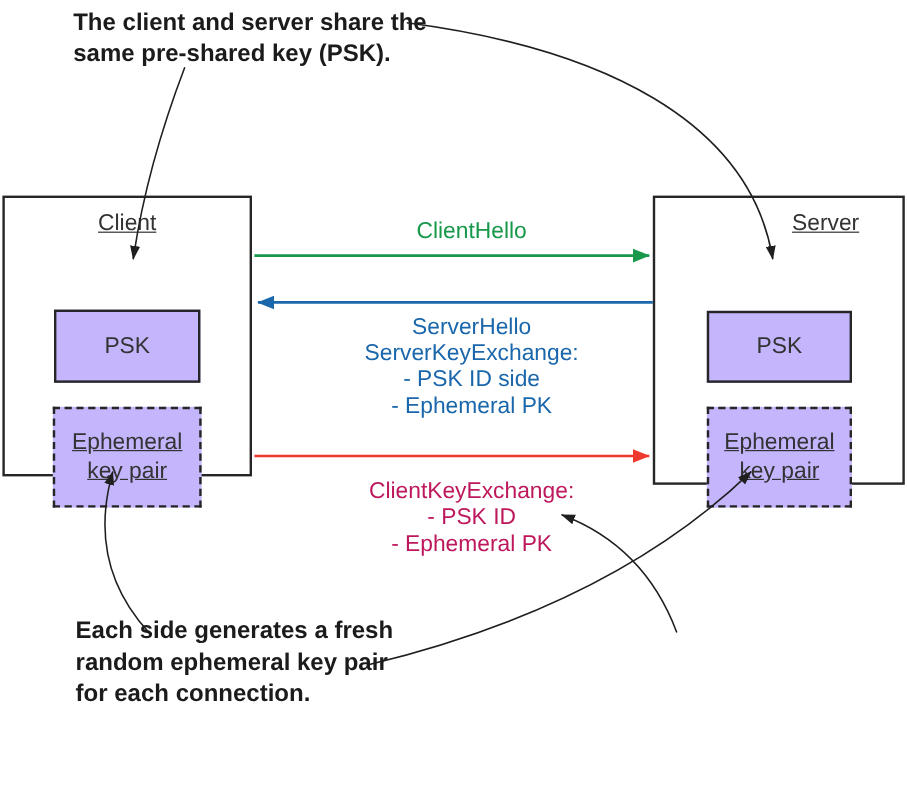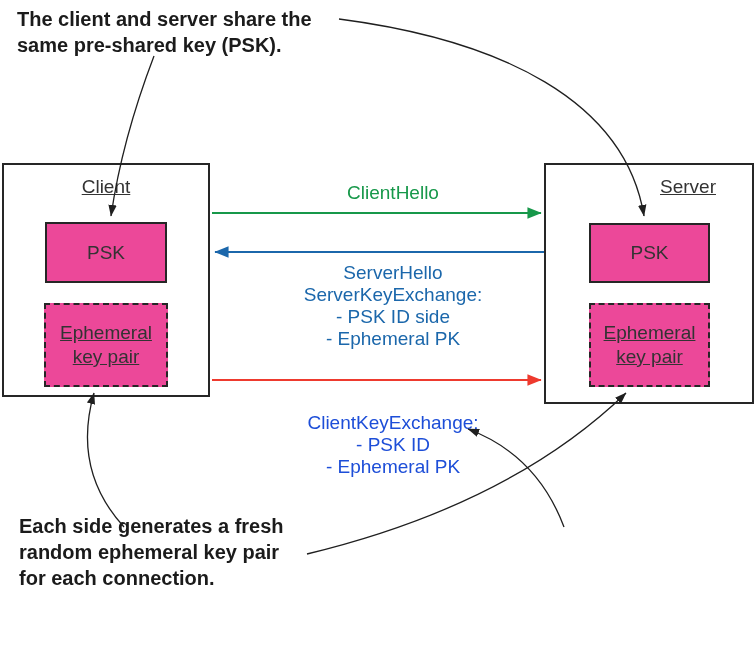--- a/index.html
+++ b/index.html
@@ -3,46 +3,46 @@
 <meta charset="utf-8">
 <style>
   html,body { margin:0; padding:0; background:#ffffff; }
   .stage {
     position:relative; width:756px; height:672px; background:#ffffff;
     font-family:"Liberation Sans", sans-serif; overflow:hidden;
   }
   .note {
     position:absolute;
     font-weight:bold; font-size:20px; line-height:26px;
-    color:#1b1b1b; white-space:pre-line;
+    color:#1b1b1b; white-space:pre-line;margin-left:44px;
   }
   .node-box {
     position:absolute; box-sizing:border-box;
     border:2px solid #262626; background:#ffffff;
   }
   .inner-box {
     position:absolute; box-sizing:border-box;
-    border:2px solid #262626; background:#ec4899;
+    border:2px solid #262626; background:#c4b5fd;
     display:flex; align-items:center; justify-content:center;
     font-size:19px; color:#333333; text-align:center;
-    white-space:pre-line; line-height:24px;
+    white-space:pre-line; line-height:24px;margin-top:36px;
   }
   .inner-box.dashed { border-style:dashed;text-decoration:underline; }
   .box-title {
     position:absolute; text-align:center;
     font-size:19px; color:#333333;text-decoration:underline;
   }
   .msg {
     position:absolute; left:210px; width:366px;
     text-align:center; font-size:19px; line-height:22px;
     white-space:pre-line;
   }
   .msg.green { color:#17984a; }
   .msg.blue  { color:#1b67ab; }
-  .msg.red   { color:#1d4ed8;margin-top:13px; }
+  .msg.red   { color:#be185d; }
   svg.overlay { position:absolute; left:0; top:0; }
 </style>
 </head>
 <body>
 
 <div class="stage">
 
   <div class="note" style="left:17px; top:6px; width:340px;">The client and server share the
 same pre-shared key (PSK).</div>
   <div class="note" style="left:19px; top:513px; width:330px;">Each side generates a fresh

